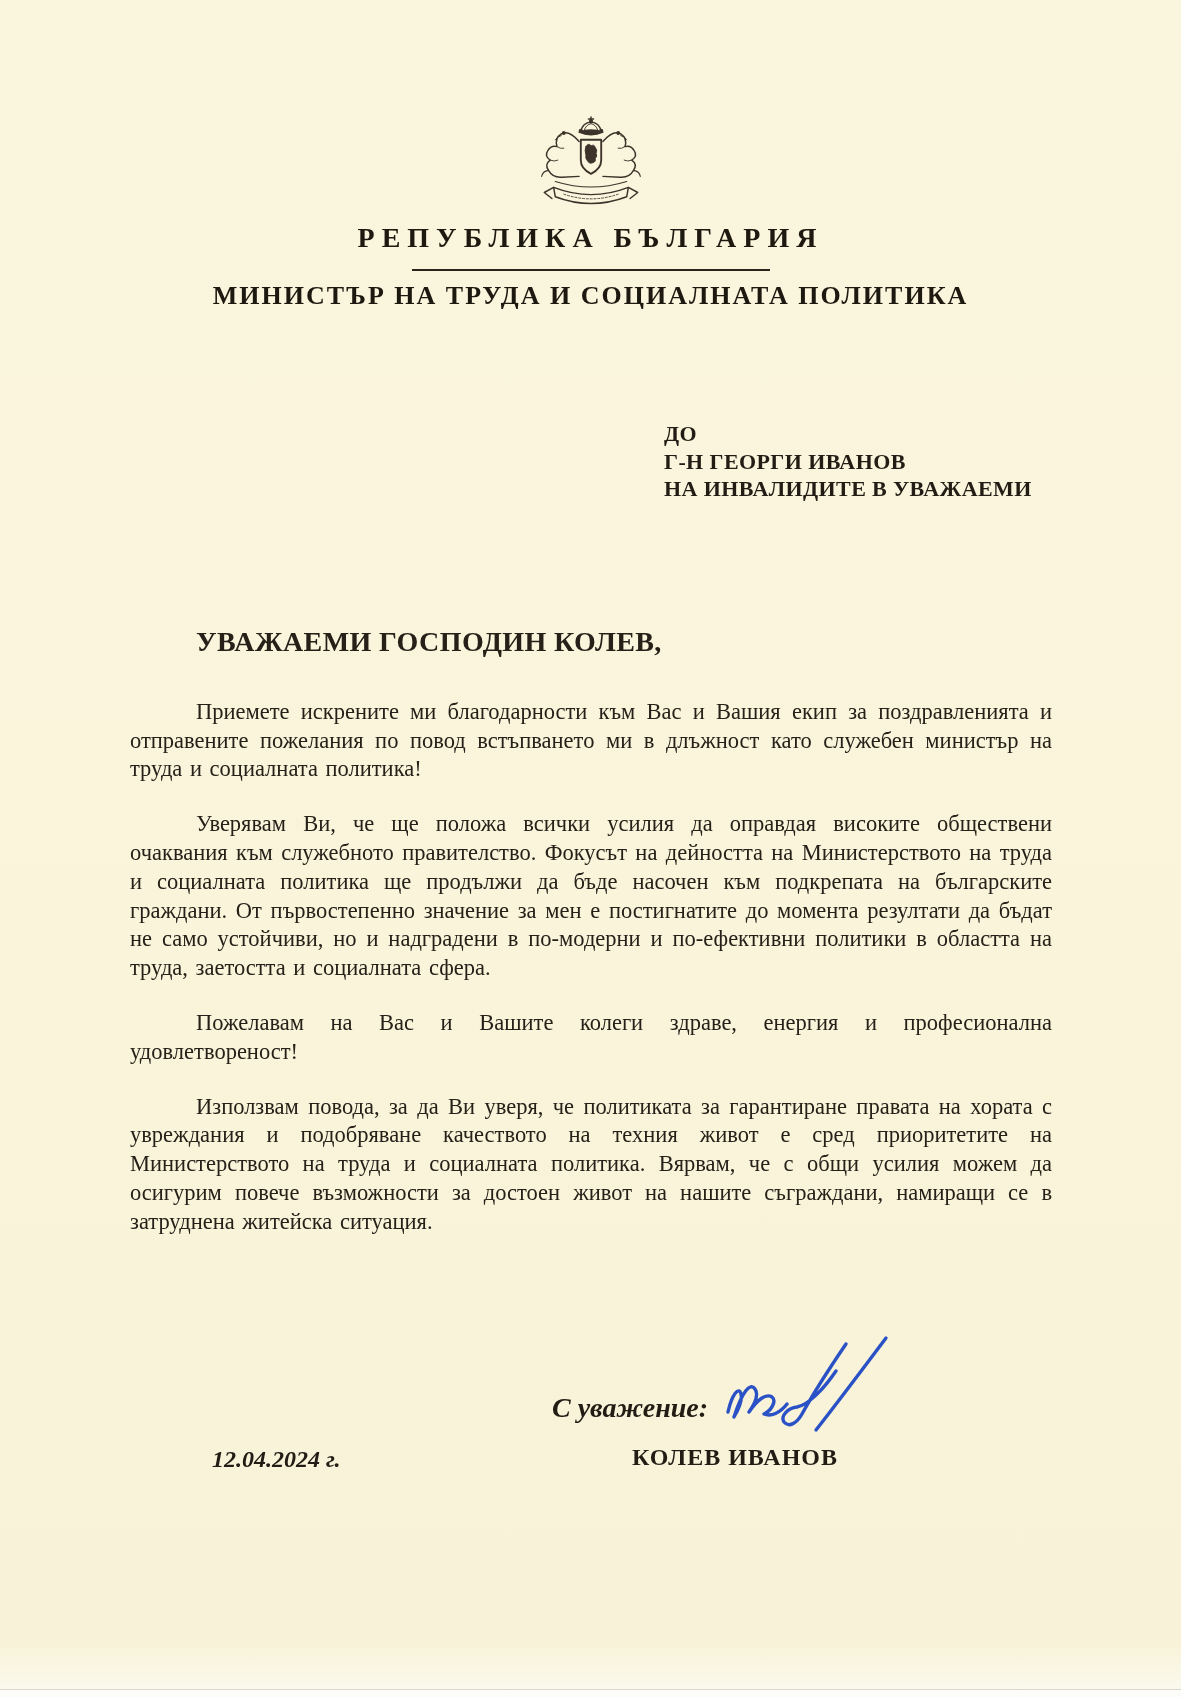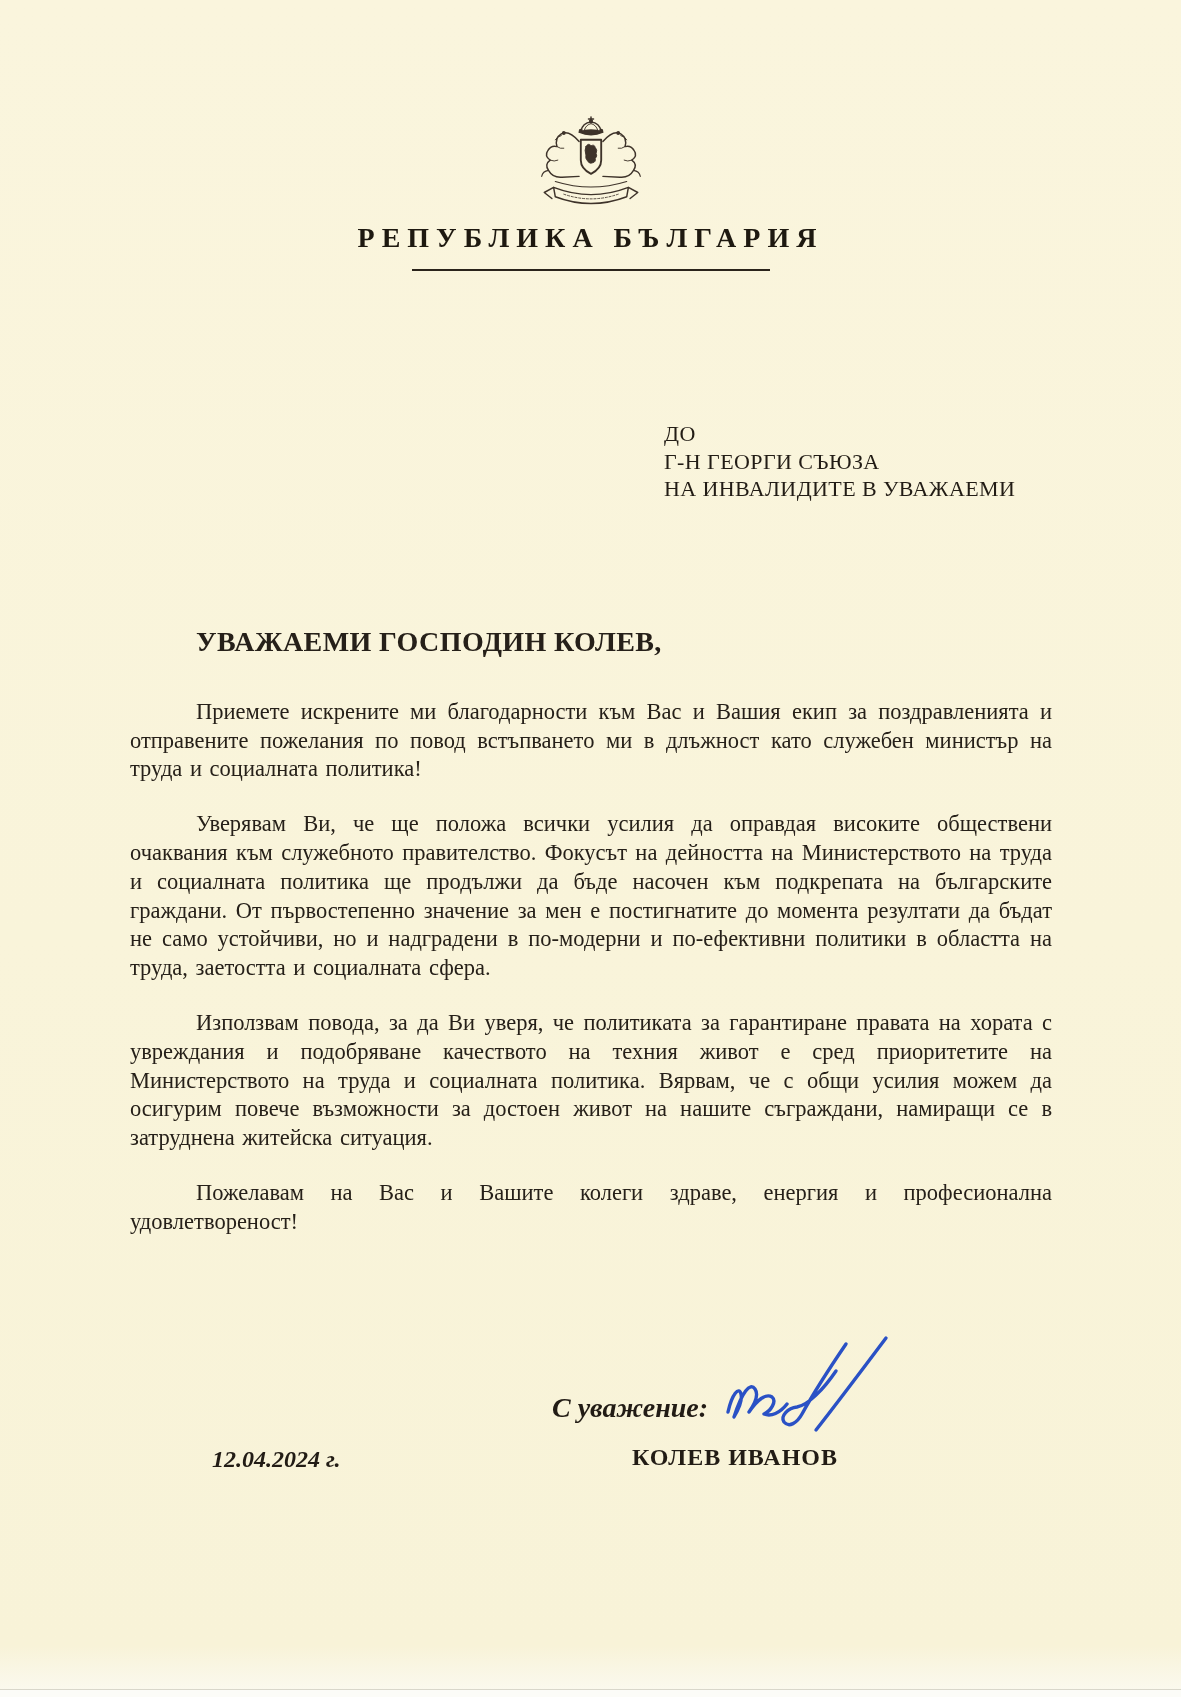--- a/index.html
+++ b/index.html
@@ -30,21 +30,21 @@
   }
   .ministry {
     position:absolute; top:281px; left:0; width:100%;
     text-align:center;
     font-size:26px; font-weight:bold; letter-spacing:2px;
     color:#1e1910;
   }
   
   .recipient {
     position:absolute; left:664px; top:420px;
-    font-size:22px; font-weight:normal; line-height:27.5px;
+    font-size:22px; font-weight:bold; line-height:27.5px;
     letter-spacing:0.4px; color:#221c15;
   }
   
   .body-text {
     position:absolute; left:130px; top:628px; width:922px;
     font-size:22.5px; line-height:28.8px;
     text-align:justify; color:#262019;
   }
   .salutation {
     font-weight:bold; font-size:28px; letter-spacing:0.4px;
@@ -107,33 +107,34 @@
 
         <path d="M26,84 Q70,101 114,84 L112,95 Q70,111 28,95 Z"></path>
         <path d="M26,84 l-11,6 l9,7 M114,84 l11,6 l-9,7"></path>
         <path d="M38,92 Q70,103 102,92" stroke-width="1" stroke-dasharray="2.5 2"></path>
       </g>
     </svg>
   </div>
 
   <div class="republic">РЕПУБЛИКА БЪЛГАРИЯ</div>
   <div class="header-rule"></div>
+  <div class="ministry">МИНИСТЪР НА ТРУДА И СОЦИАЛНАТА ПОЛИТИКА</div>
 
   <div class="recipient">
     <div>ДО</div>
-    <div>Г-Н ГЕОРГИ СЪЮЗА</div>
+    <div>Г-Н ГЕОРГИ ИВАНОВ</div>
     <div>НА ИНВАЛИДИТЕ В УВАЖАЕМИ</div>
   </div>
 
   <div class="body-text">
     <div class="salutation">УВАЖАЕМИ ГОСПОДИН КОЛЕВ,</div>
     <p>Приемете искрените ми благодарности към Вас и Вашия екип за поздравленията и отправените пожелания по повод встъпването ми в длъжност като служебен министър на труда и социалната политика!</p>
     <p>Уверявам Ви, че ще положа всички усилия да оправдая високите обществени очаквания към служебното правителство. Фокусът на дейността на Министерството на труда и социалната политика ще продължи да бъде насочен към подкрепата на българските граждани. От първостепенно значение за мен е постигнатите до момента резултати да бъдат не само устойчиви, но и надградени в по-модерни и по-ефективни политики в областта на труда, заетостта и социалната сфера.</p>
+    <p>Пожелавам на Вас и Вашите колеги здраве, енергия и професионална удовлетвореност!</p>
     <p>Използвам повода, за да Ви уверя, че политиката за гарантиране правата на хората с увреждания и подобряване качеството на техния живот е сред приоритетите на Министерството на труда и социалната политика. Вярвам, че с общи усилия можем да осигурим повече възможности за достоен живот на нашите съграждани, намиращи се в затруднена житейска ситуация.</p>
-    <p>Пожелавам на Вас и Вашите колеги здраве, енергия и професионална удовлетвореност!</p>
   </div>
 
   <div class="closing-label">С уважение:</div>
 
   <div class="signature">
     <svg viewBox="0 0 200 120" xmlns="http://www.w3.org/2000/svg">
       <g stroke="#2a51c5" stroke-width="3.4" fill="none" stroke-linecap="round" stroke-linejoin="round">
 
         <path d="M10,82 C14,64 21,56 23,64 C25,72 19,82 16,87 C24,62 32,52 37,59 C41,65 36,75 31,82 C39,70 48,63 54,67 C59,71 53,81 46,84 C53,87 62,83 69,74"></path>
 

